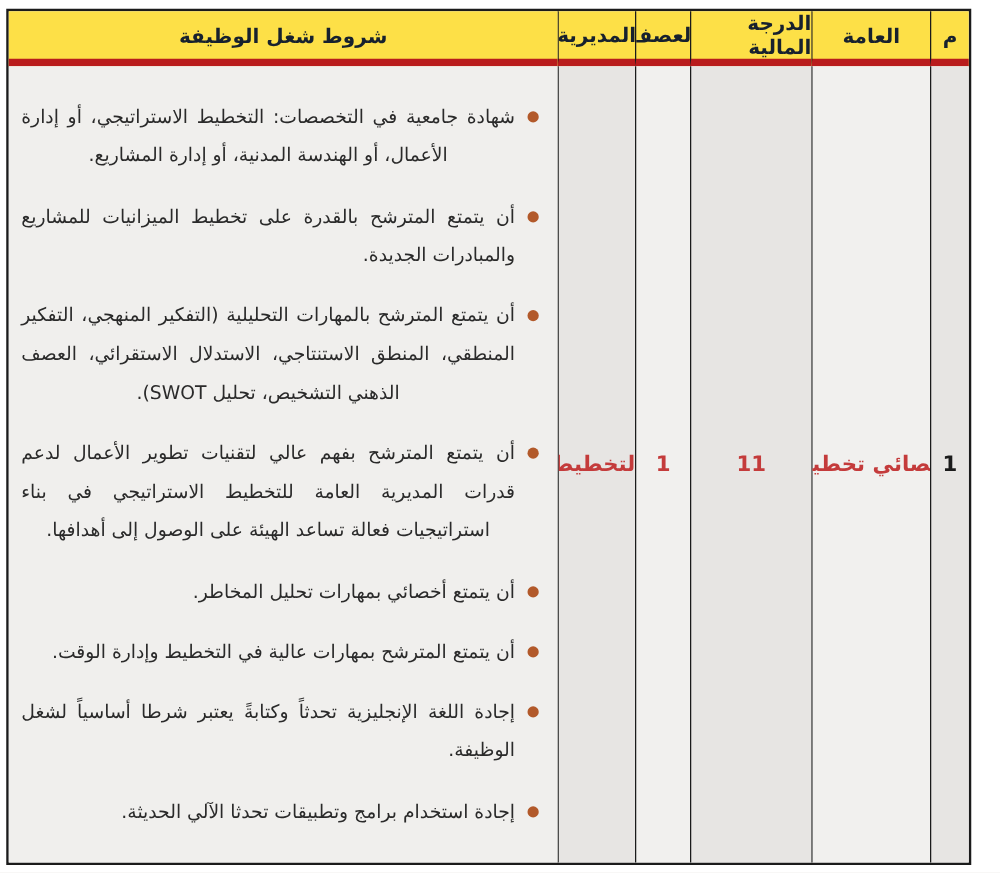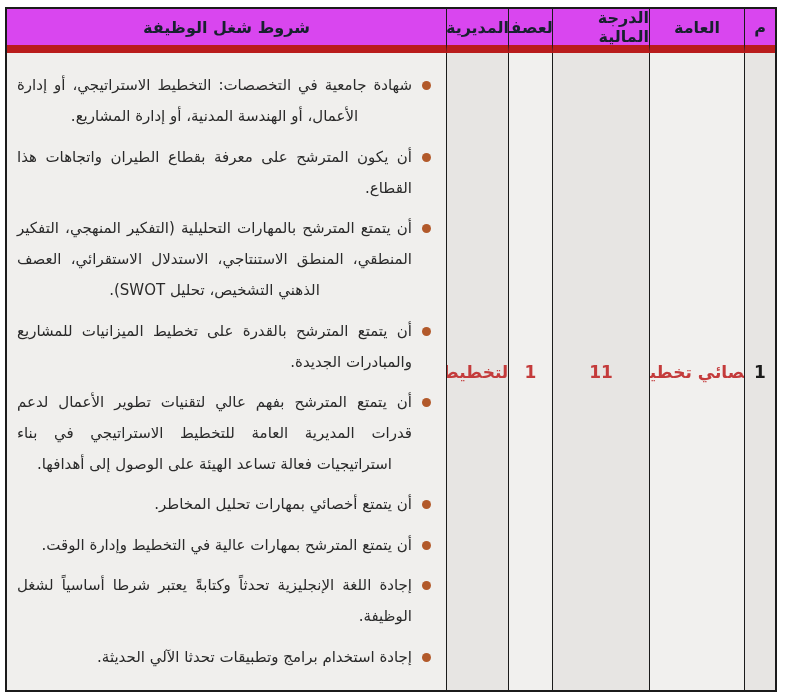--- a/index.html
+++ b/index.html
@@ -26,22 +26,22 @@
   }
   .header-row{height:44px;flex:0 0 44px;}
   .body-row{flex:1 1 auto;min-height:0;}
   .cell{
     border-left:1.5px solid #1b1b1b;
     box-sizing:border-box;
     overflow:hidden;
   }
   .row .cell:last-child{border-left:none;}
   .header-row .cell{
-    background:#d946ef;
-    border-bottom:8px solid #b91c1c;
+    background:#fde047;
+    border-bottom:6px solid #b91c1c;
     display:flex;align-items:center;justify-content:center;
     font-weight:bold;font-size:16px;color:#17212e;
   }
   .body-row .cell{
     display:flex;align-items:center;justify-content:center;
   }
   .bg-dark{background:#e7e5e3;}
   .bg-light{background:#f1f0ee;}
   .val{
     font-weight:bold;font-size:17px;
@@ -108,29 +108,25 @@
     </div>
 
     <div class="cell req-cell">
       <div class="req-list">
         <div class="req-item center-last">
           <span class="bullet"></span>
           <span>شهادة جامعية في التخصصات: التخطيط الاستراتيجي، أو إدارة الأعمال، أو الهندسة المدنية، أو إدارة المشاريع.</span>
         </div>
         <div class="req-item">
           <span class="bullet"></span>
-          <span>أن يكون المترشح على معرفة بقطاع الطيران واتجاهات هذا القطاع.</span>
+          <span>أن يتمتع المترشح بالقدرة على تخطيط الميزانيات للمشاريع والمبادرات الجديدة.</span>
         </div>
         <div class="req-item center-last">
           <span class="bullet"></span>
           <span>أن يتمتع المترشح بالمهارات التحليلية (التفكير المنهجي، التفكير المنطقي، المنطق الاستنتاجي، الاستدلال الاستقرائي، العصف الذهني التشخيص، تحليل SWOT).</span>
-        </div>
-        <div class="req-item">
-          <span class="bullet"></span>
-          <span>أن يتمتع المترشح بالقدرة على تخطيط الميزانيات للمشاريع والمبادرات الجديدة.</span>
         </div>
         <div class="req-item center-last">
           <span class="bullet"></span>
           <span>أن يتمتع المترشح بفهم عالي لتقنيات تطوير الأعمال لدعم قدرات المديرية العامة للتخطيط الاستراتيجي في بناء استراتيجيات فعالة تساعد الهيئة على الوصول إلى أهدافها.</span>
         </div>
         <div class="req-item">
           <span class="bullet"></span>
           <span>أن يتمتع أخصائي بمهارات تحليل المخاطر.</span>
         </div>
         <div class="req-item">

